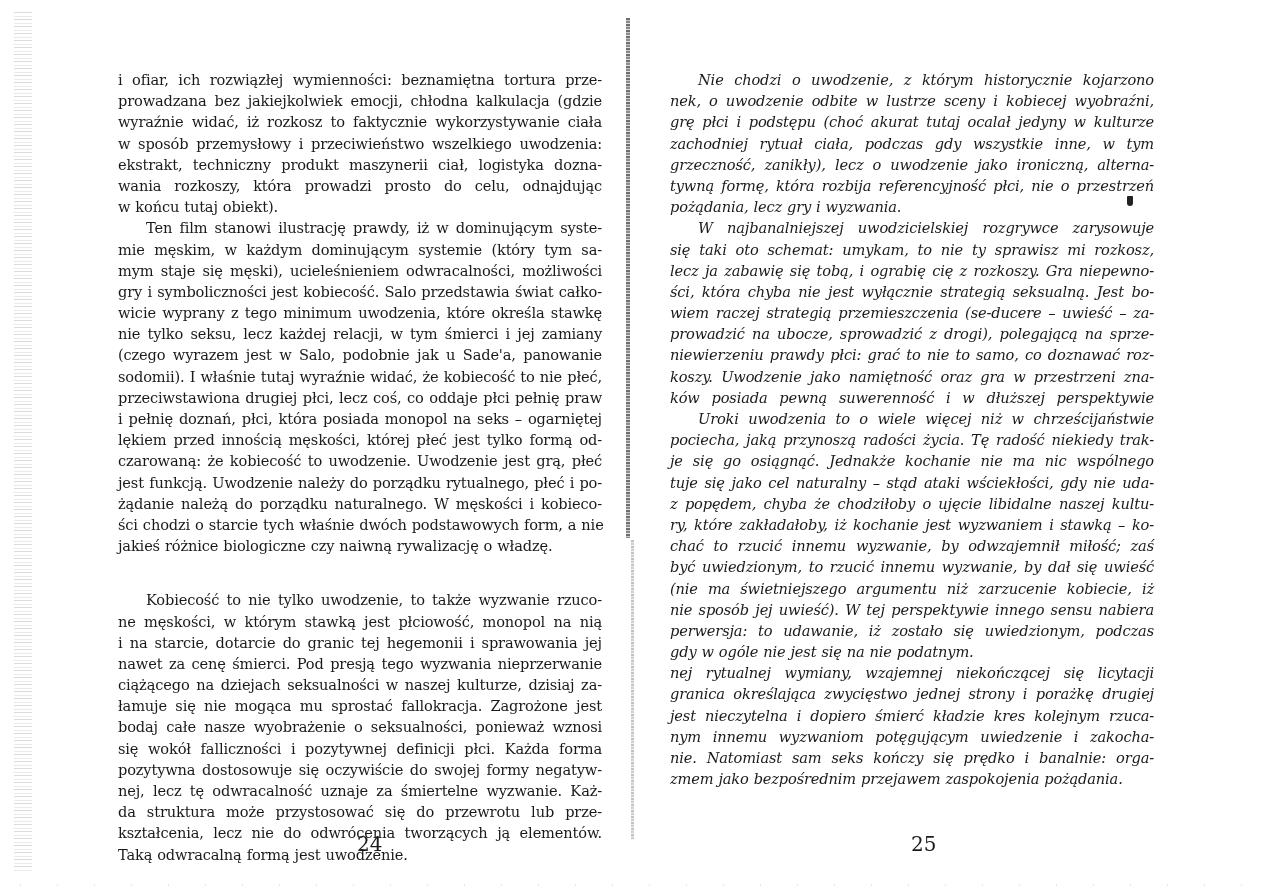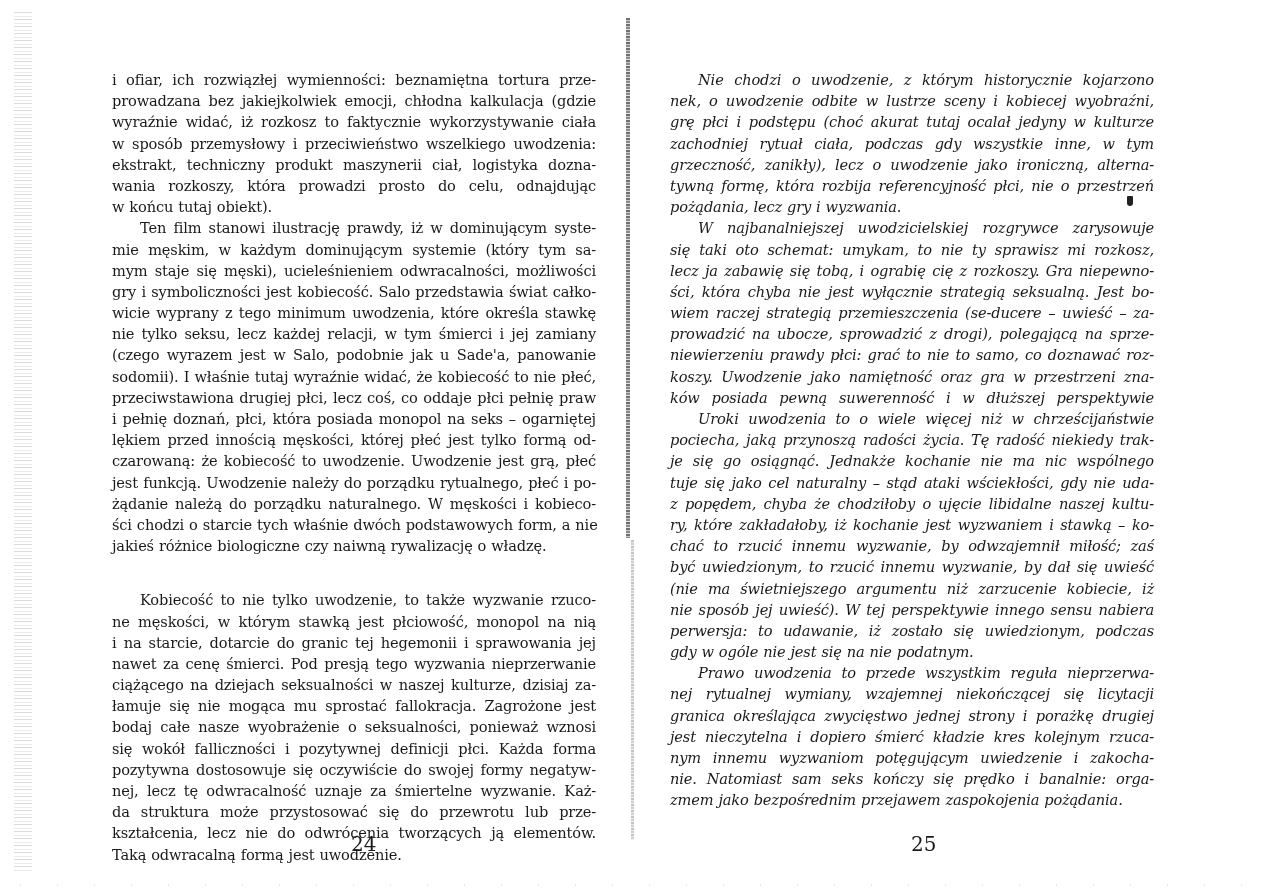--- a/index.html
+++ b/index.html
@@ -4,21 +4,21 @@
 <style>
   html, body { margin: 0; padding: 0; }
   body {
     width: 1262px; height: 894px; overflow: hidden;
     background: #ffffff; position: relative;
     font-family: "DejaVu Serif", "Liberation Serif", serif;
     color: #1a1a1a;
   }
   .spread { position: absolute; left: 0; top: 0; width: 1262px; height: 894px; }
   .page { position: absolute; top: 0; height: 894px; }
-  .page.left { left: 2px; width: 628px; }
+  .page.left { left: 8px; width: 628px; }
   .page.right { left: 628px; width: 634px; }
   .textblock {
     position: absolute;
     font-size: 14.6px;
     line-height: 21.2px;
     letter-spacing: -0.15px;
     word-spacing: 0.5px;
   }
   .page.left .textblock { left: 110px; width: 484px; }
   .page.right .textblock { left: 42px; width: 484px; font-style: italic; }
@@ -146,21 +146,20 @@
           <span class="line">z popędem, chyba że chodziłoby o ujęcie libidalne naszej kultu-</span>
           <span class="line">ry, które zakładałoby, iż kochanie jest wyzwaniem i stawką – ko-</span>
           <span class="line">chać to rzucić innemu wyzwanie, by odwzajemnił miłość; zaś</span>
           <span class="line">być uwiedzionym, to rzucić innemu wyzwanie, by dał się uwieść</span>
           <span class="line">(nie ma świetniejszego argumentu niż zarzucenie kobiecie, iż</span>
           <span class="line">nie sposób jej uwieść). W tej perspektywie innego sensu nabiera</span>
           <span class="line">perwersja: to udawanie, iż zostało się uwiedzionym, podczas</span>
           <span class="line last">gdy w ogóle nie jest się na nie podatnym.</span>
         </div>
         <div>
-          <span class="line indent">Prawo uwodzenia to przede wszystkim reguła nieprzerwa-</span>
           <span class="line">nej rytualnej wymiany, wzajemnej niekończącej się licytacji</span>
           <span class="line">granica określająca zwycięstwo jednej strony i porażkę drugiej</span>
           <span class="line">jest nieczytelna i dopiero śmierć kładzie kres kolejnym rzuca-</span>
           <span class="line">nym innemu wyzwaniom potęgującym uwiedzenie i zakocha-</span>
           <span class="line">nie. Natomiast sam seks kończy się prędko i banalnie: orga-</span>
           <span class="line last">zmem jako bezpośrednim przejawem zaspokojenia pożądania.</span>
         </div>
       </div>
     <div class="pagenum">25</div>
   </div>

